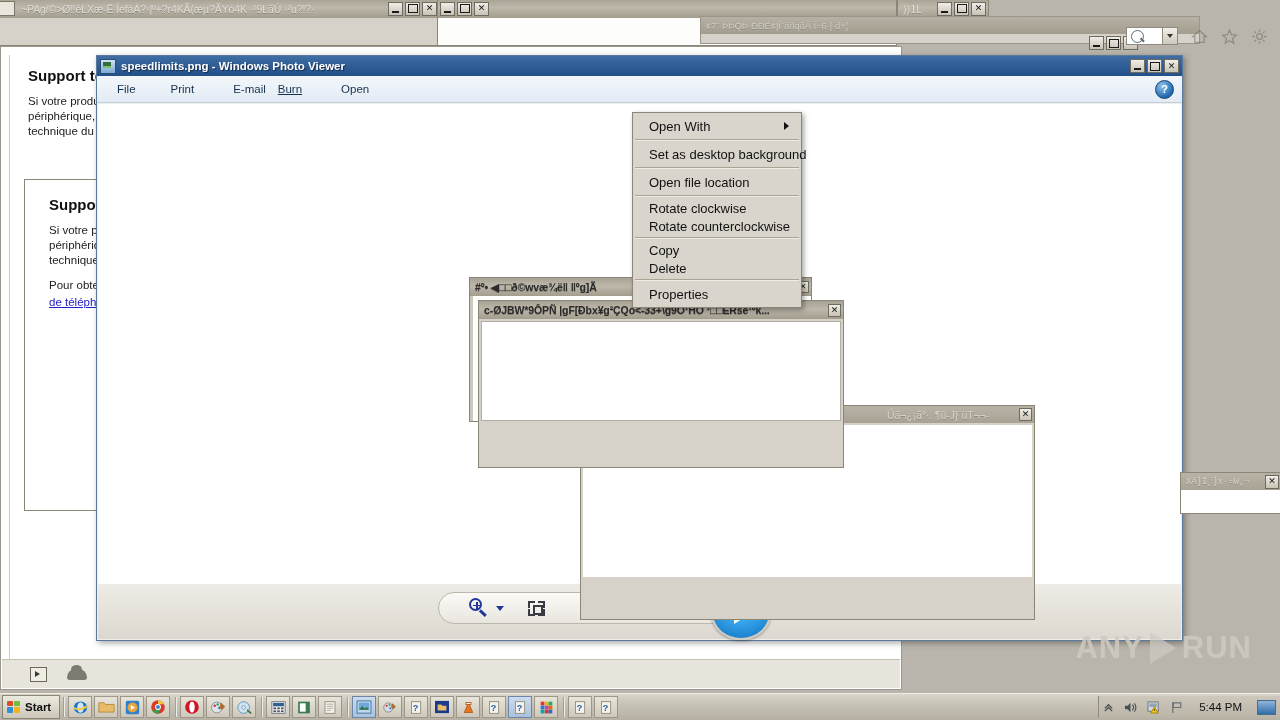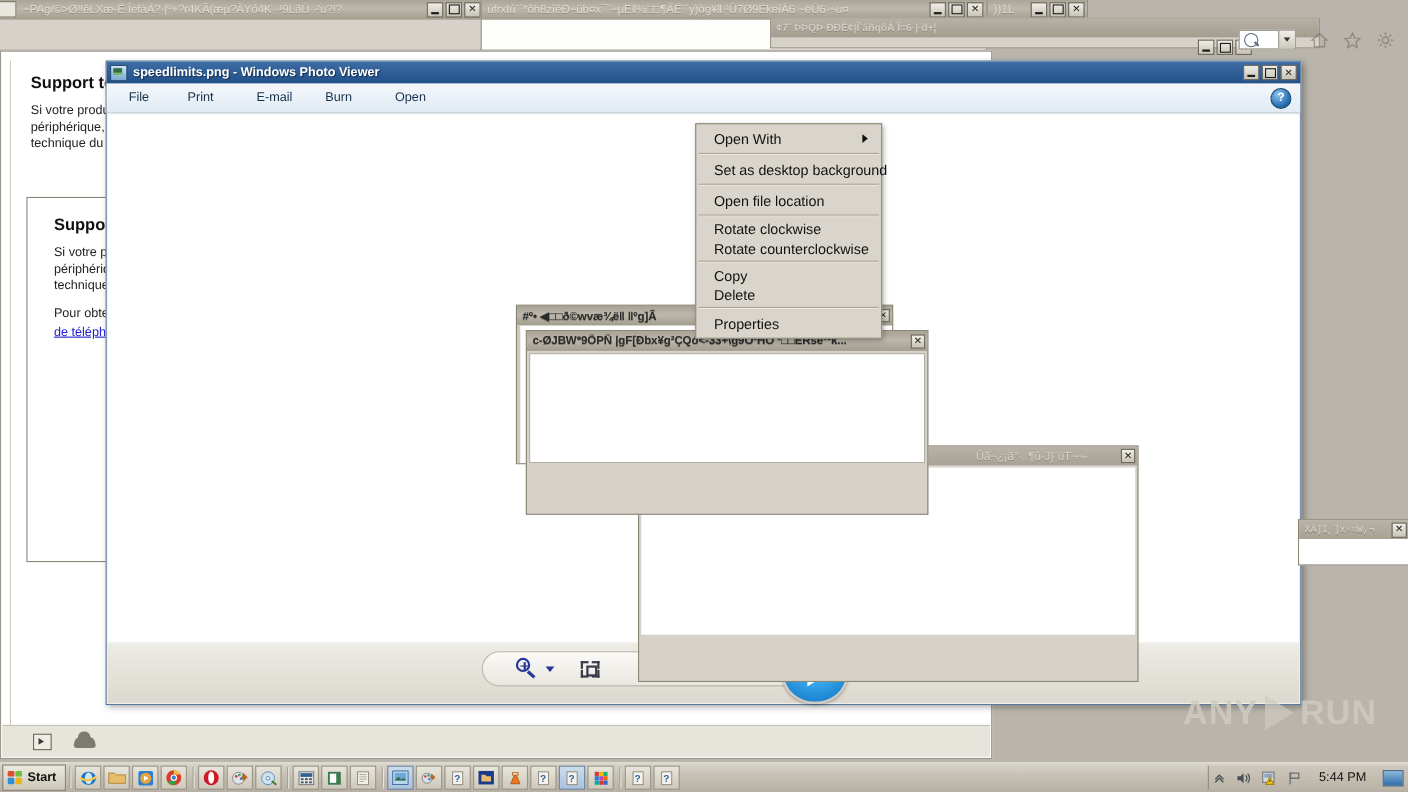--- a/index.html
+++ b/index.html
@@ -145,42 +145,41 @@
       <div class="sysbtn mn"></div>
       <div class="sysbtn mx"></div>
       <div class="sysbtn">✕</div>
     </div>
   </div>
   <div style="position:absolute;left:0;right:0;top:19px;bottom:0;background:#d6d2c9;"></div>
 </div>
 
 <div class="win" style="left:437px;top:-2px;width:460px;height:48px;">
   <div class="tb">
-    <div class="tb-ttl pale">úfrxIú¨`*ôh8zìêÐ~üb¤x¯¨~µE‖%□□¶ÀÉ¨`y)òg¥‖ ¹Û7Ø9ÈkeíÁ6 ~ëÛ6·¬u¤</div>
     <div class="btns">
       <div class="sysbtn mn"></div>
       <div class="sysbtn mx"></div>
       <div class="sysbtn">✕</div>
     </div>
   </div>
   <div style="position:absolute;left:0;right:0;top:19px;bottom:0;background:#fdfdfb;"></div>
 </div>
 
 <div class="win" style="left:897px;top:-2px;width:92px;height:26px;">
   <div class="tb">
     <div class="tb-ttl pale" style="font-size:11px;">))1L</div>
     <div class="btns">
       <div class="sysbtn mn"></div>
       <div class="sysbtn mx"></div>
       <div class="sysbtn">✕</div>
     </div>
   </div>
 </div>
 
-<div class="win" style="left:700px;top:16px;width:500px;height:28px;border-color:#9a9588;font-weight:bold;">
+<div class="win" style="left:700px;top:16px;width:500px;height:28px;border-color:#9a9588;">
   <div class="tb" style="height:17px;background:linear-gradient(180deg,#b6b1a4,#a29d8f);">
     <div class="tb-ttl pale" style="font-size:9.5px;opacity:.6;">¢7¨ ÞÞQÞ·ÐÐÉ¢|Î`áñqôÁ   Ï=6·|·ḋ+¦</div>
   </div>
 </div>
 
 <div class="abs" style="left:1089px;top:32px;width:60px;height:22px;display:flex;gap:2px;align-items:center;">
   <div class="sysbtn mn"></div>
   <div class="sysbtn mx"></div>
   <div class="sysbtn">✕</div>
 </div>
@@ -241,21 +240,21 @@
       <span class="lbl">File</span>
       <span class="caret"></span>
     </div>
     <div class="mi" style="margin-left:8px;">
       <span class="lbl">Print</span>
       <span class="caret"></span>
     </div>
     <div class="mi" style="margin-left:12px;">
       <span class="lbl">E-mail</span>
     </div>
-    <div class="mi" style="margin-left:18px;">
+    <div class="mi" style="text-decoration:underline;">
       <span class="lbl">Burn</span>
       <span class="caret"></span>
     </div>
     <div class="mi" style="margin-left:12px;">
       <span class="lbl">Open</span>
       <span class="caret"></span>
     </div>
     <div class="helpbtn">?</div>
   </div>
 

